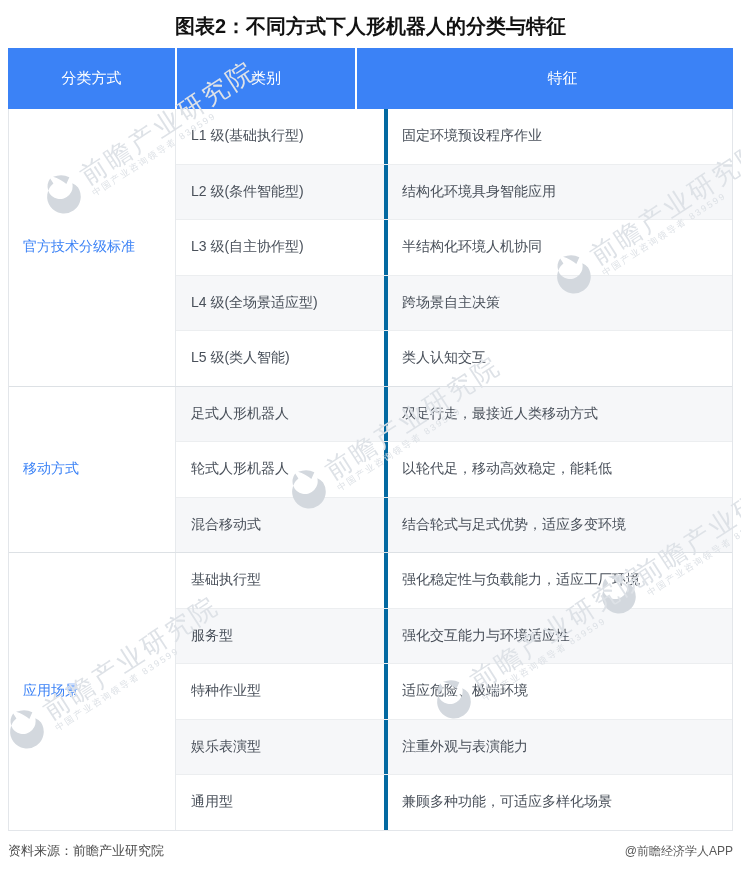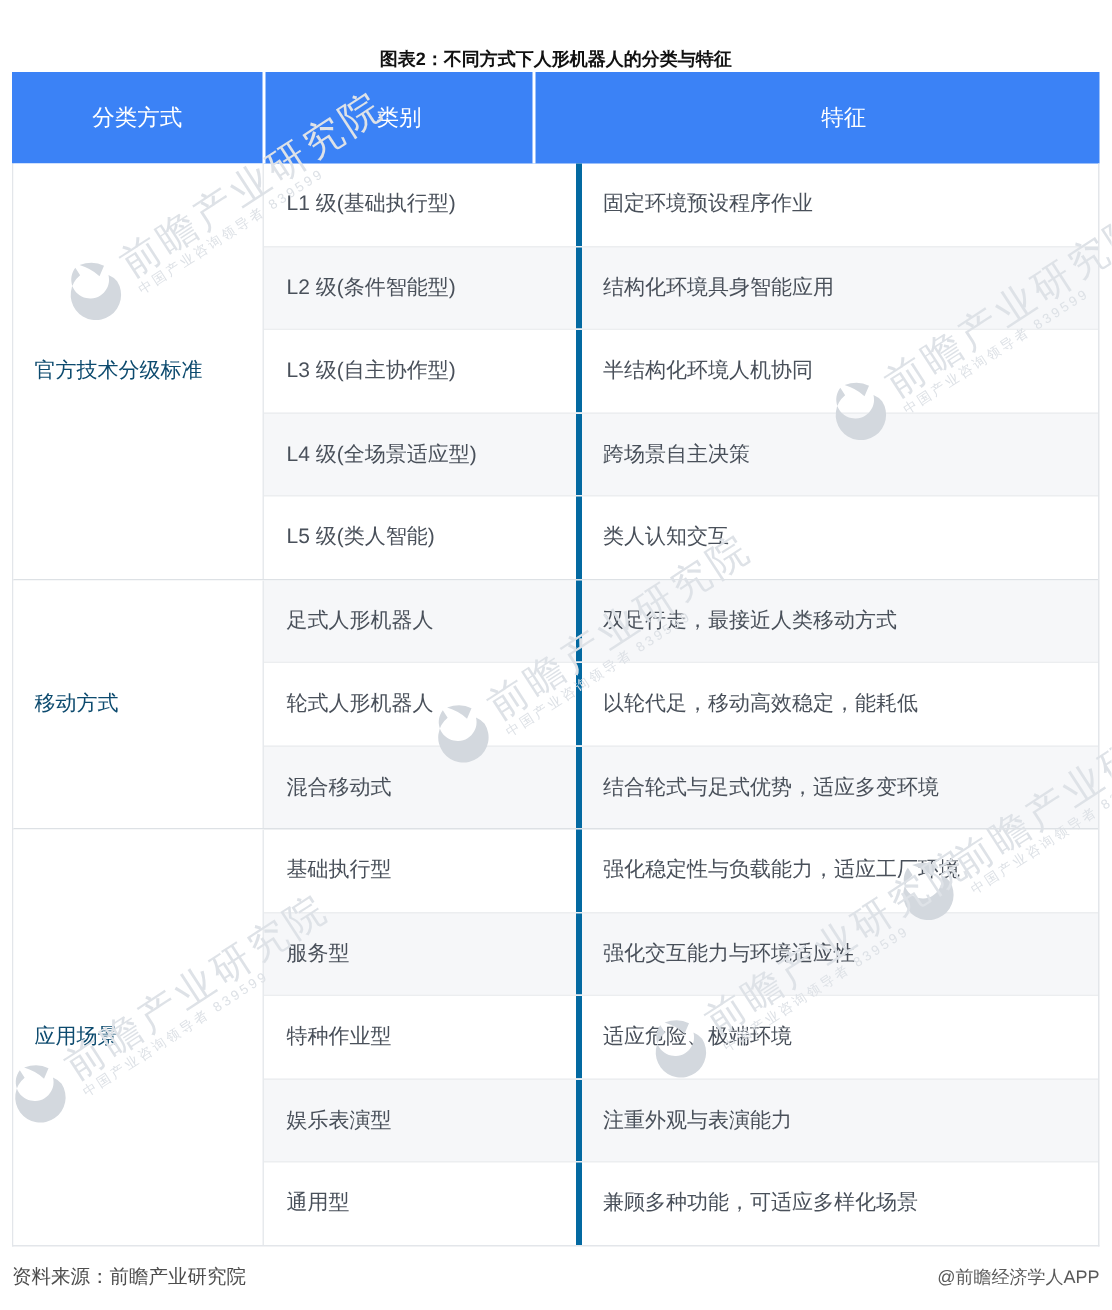--- a/index.html
+++ b/index.html
@@ -5,24 +5,24 @@
   html,body { margin:0; padding:0; }
   body {
     width:741px; height:873px;
     background:#ffffff;
     font-family:"Liberation Sans","DejaVu Sans",sans-serif;
     position:relative;
     overflow:hidden;
   }
   .title {
     text-align:center;
-    font-size:12px;
+    font-size:20px;
     font-weight:bold;
     color:#111111;
-    padding-top:31px;
+    padding-top:13px;
     position:relative;
     z-index:3;
   }
   .table {
     position:absolute;
     left:8px; top:48px;
     width:725px;
     z-index:2;
   }
   .thead { display:flex; height:61px; background:#3b82f6; }
@@ -37,21 +37,21 @@
   .tbody {
     border:1px solid #e3e6ea; border-top:none;
     background:transparent;
   }
   .section { display:flex; }
   .section + .section { border-top:1px solid #dde1e5; }
   .method {
     width:167px; box-sizing:border-box;
     display:flex; align-items:center;
     padding-left:14px;
-    font-size:14px; color:#0c4a6e;
+    font-size:14px; color:#3b82f6;
     border-right:1px solid #e7eaed;
     background:#ffffff;
   }
   .rows { flex:1; display:flex; flex-direction:column; }
   .row { display:flex; height:54.5px; }
   .row + .row { border-top:1px solid #ecseef0; border-top:1px solid #eceef0; }
   .row.alt { background:#f6f7f9; }
   .cat {
     width:212px; box-sizing:border-box;
     display:flex; align-items:center;

